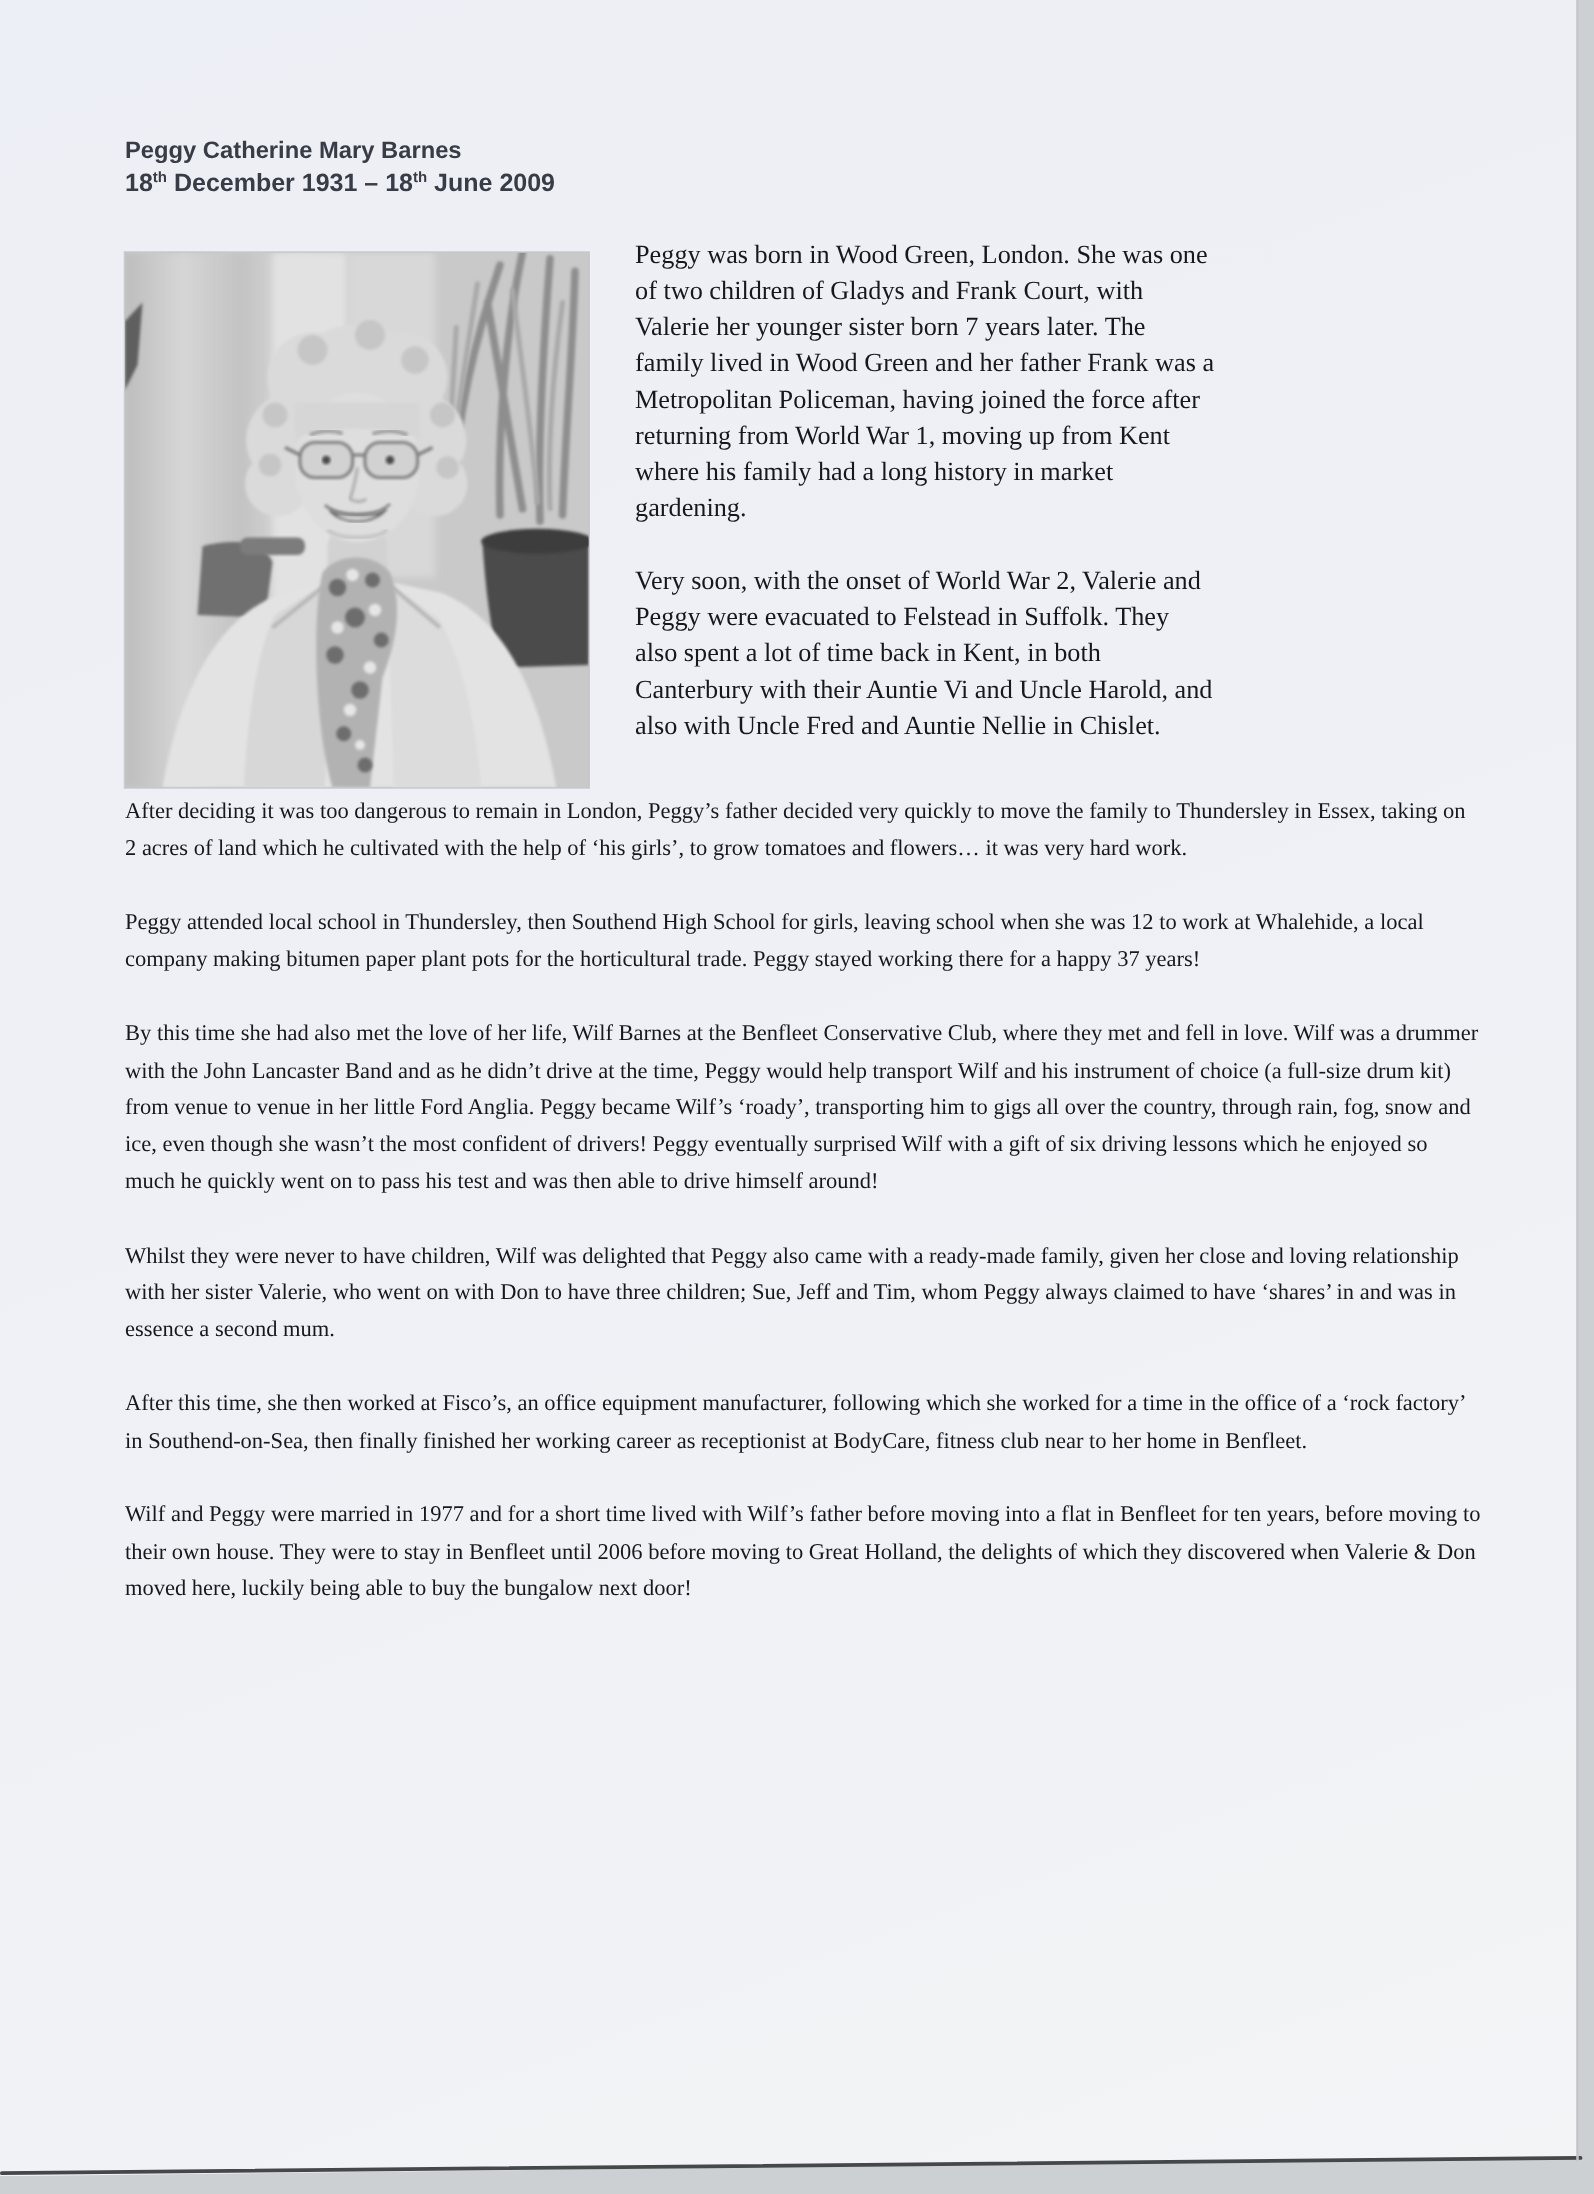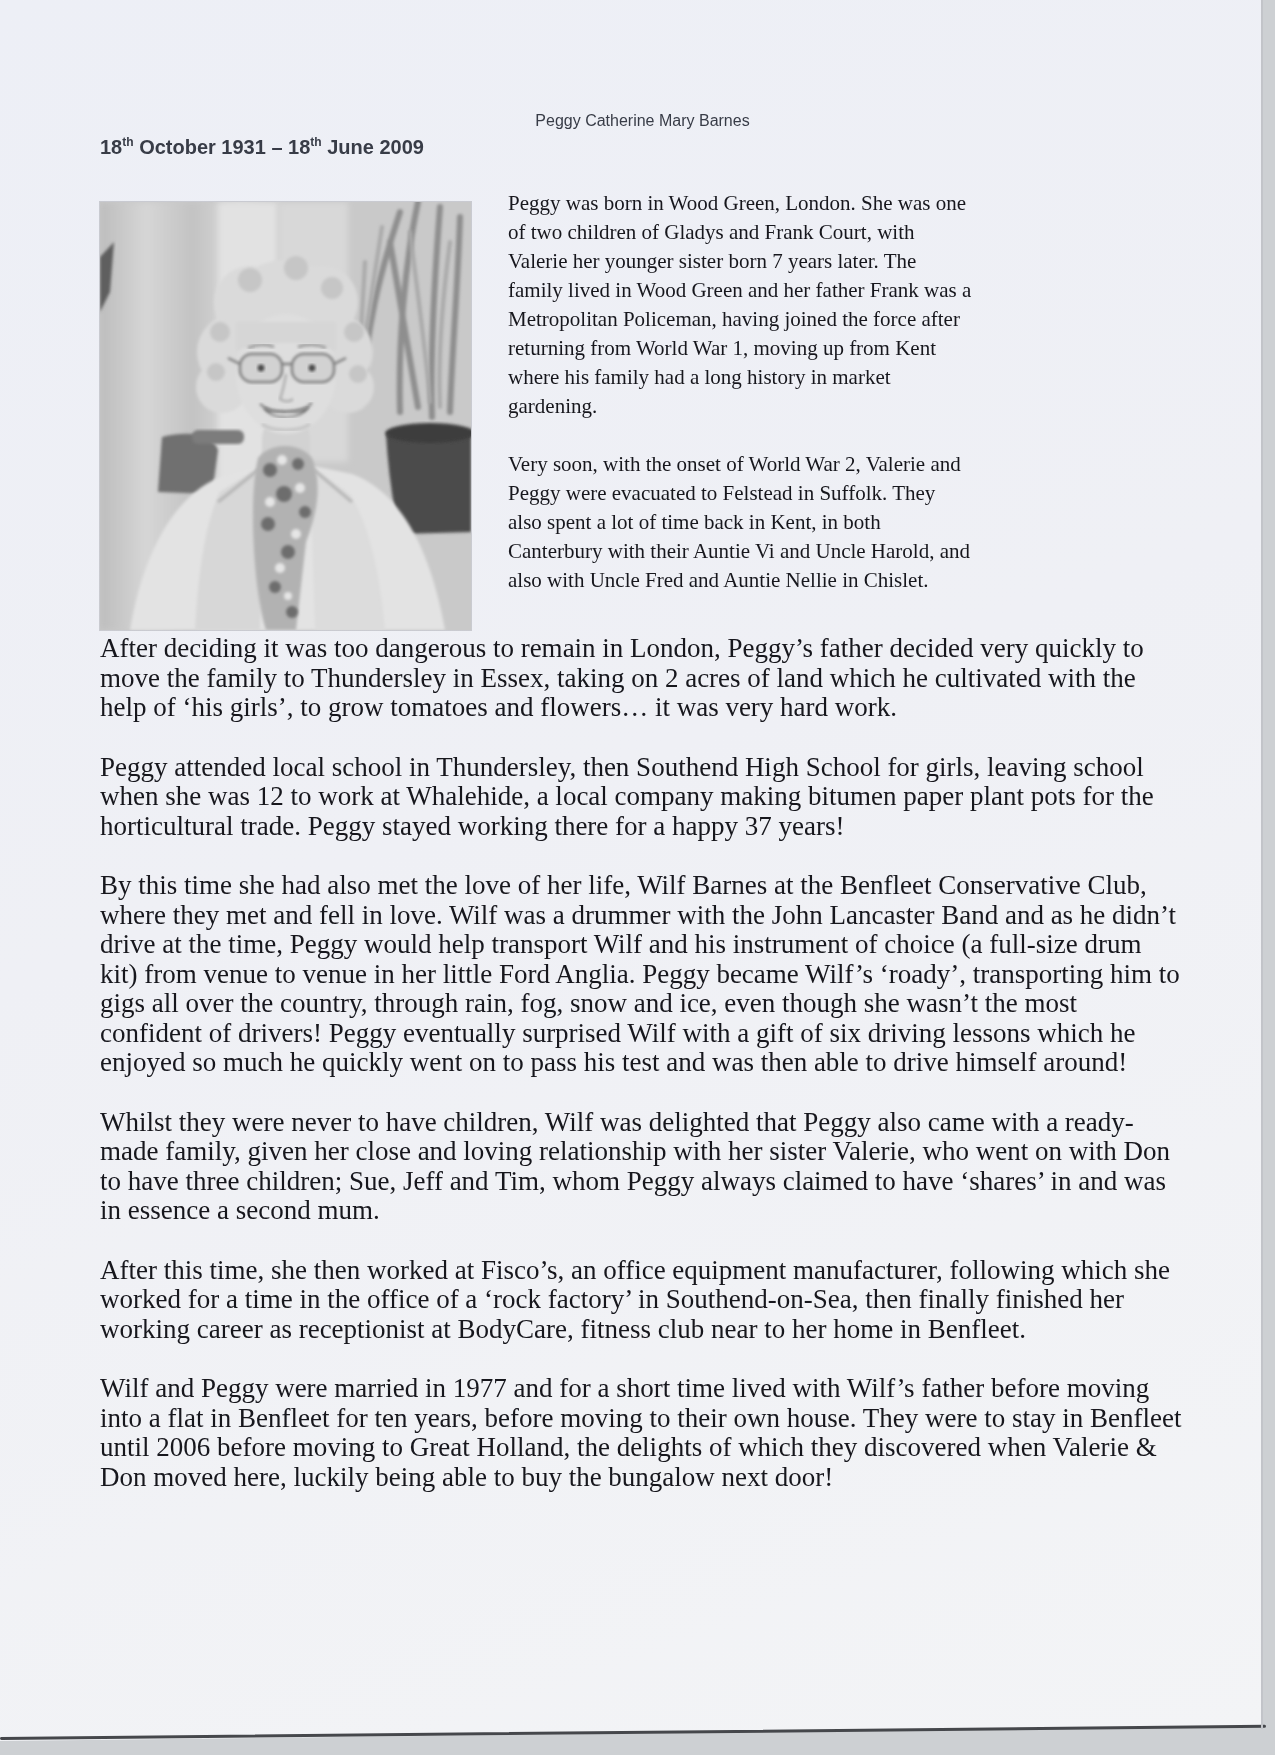--- a/index.html
+++ b/index.html
@@ -22,22 +22,22 @@
   .page-right-edge{
     position:absolute;top:0;left:1261px;width:2px;height:1729px;
     background:#c2c4c9;
   }
   .content{
     position:absolute;left:100px;top:108px;width:1085px;
     color:#17171d;
   }
   .doc-title{
     font-family:"Liberation Sans", sans-serif;
-    font-weight:normal;color:#383c47;
-    font-size:16px;line-height:26px;margin:0;text-align:center;
+    font-weight:bold;color:#383c47;
+    font-size:19px;line-height:26px;margin:0;
   }
   .doc-dates{
     font-family:"Liberation Sans", sans-serif;
     font-weight:bold;color:#383c47;
     font-size:20px;line-height:26px;
   }
   .doc-dates sup{font-size:0.60em;line-height:0;}
   .intro-row{
     display:flex;align-items:flex-start;margin-top:42px;
   }
@@ -46,32 +46,32 @@
     box-shadow:0 0 0 1px rgba(90,90,100,0.25);
     overflow:hidden;background:#c4c4c4;
   }
   .side-text{
     width:466px;margin-left:37px;margin-top:-13px;
     font-size:21px;line-height:29px;
   }
   .side-text p{margin:0 0 29px 0;}
   .body-text{
     margin-top:4px;width:1085px;
-    font-size:27px;line-height:29.5px;
+    font-size:18px;line-height:29.5px;
   }
   .body-text p{margin:0 0 30px 0;}
 </style>
 </head>
 <body>
 
 <div class="paper">
   <div class="content">
 
     <h1 class="doc-title">Peggy Catherine Mary Barnes</h1>
-    <div class="doc-dates"><span>18</span><sup>th</sup><span> October 1931 – 18</span><sup>th</sup><span> June 2009</span></div>
+    <div class="doc-dates"><span>18</span><sup>th</sup><span> December 1931 – 18</span><sup>th</sup><span> June 2009</span></div>
 
     <div class="intro-row">
       <figure class="photo-frame">
         <svg width="371" height="428" viewBox="0 0 371 428" xmlns="http://www.w3.org/2000/svg">
           <defs>
             <filter id="soft">
                 <feGaussianBlur stdDeviation="1.4"></feGaussianBlur>
               </filter>
             <filter id="softer">
                 <feGaussianBlur stdDeviation="3"></feGaussianBlur>

